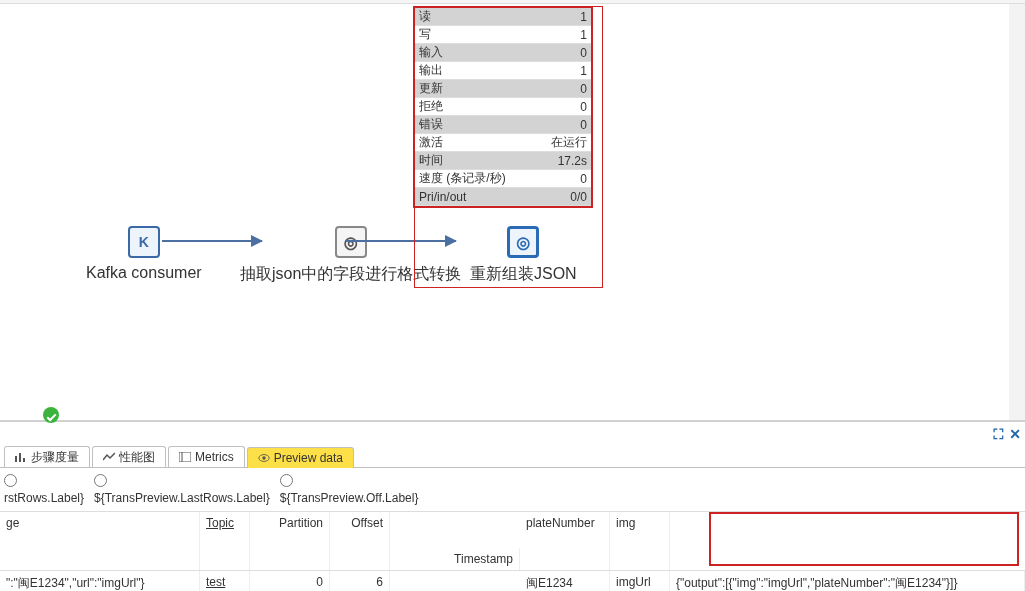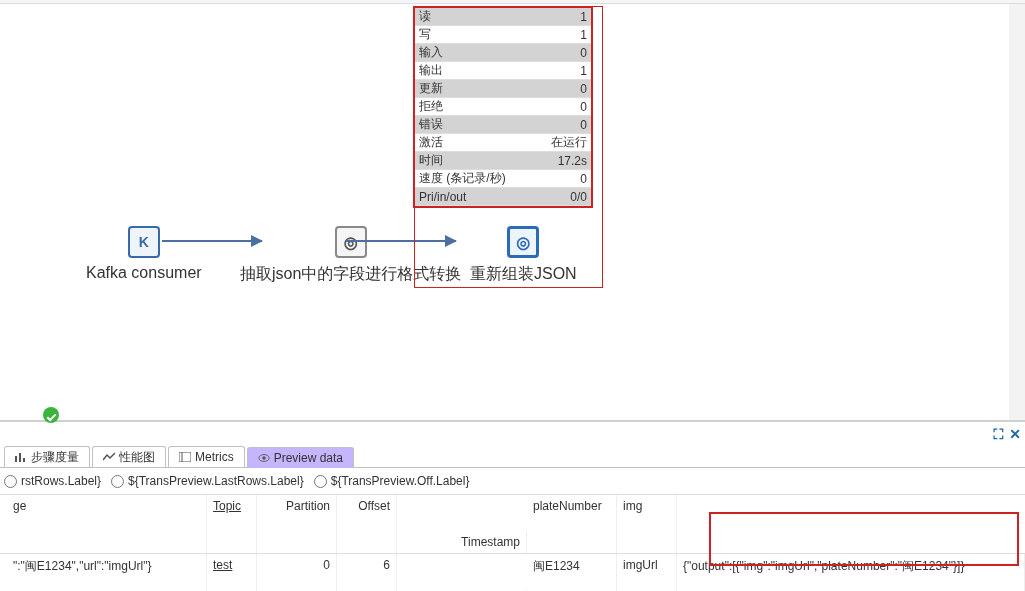--- a/index.html
+++ b/index.html
@@ -130,39 +130,38 @@
 .tab {
   padding: 2px 10px;
   border: 1px solid #c0c0c0;
   border-bottom: none;
   border-radius: 3px 3px 0 0;
   margin-right: 2px;
   background: #fff;
   display: flex; align-items: center; gap: 4px;
   color: #333;
 }
-.tab.active { background: #c4b5fd; position: relative; top: 1px; }
+.tab.active { background: #fde047; position: relative; top: 1px; }
 .tab-icon { width: 12px; height: 10px; display: inline-block; }
 
 .options {
   padding: 6px 4px;
   display: flex; gap: 10px;
   border-bottom: 1px solid #ddd;
 }
-.options label { display: flex; align-items: center; gap: 4px; }
+.options label { display: flex; align-items: flex-start; gap: 4px; flex-direction: column; }
 input[type="radio"] { margin: 0; }
 
 .grid {
   width: 100%;
   position: relative;
 }
 .grid-header, .grid-row {
   display: flex;
   border-bottom: 1px solid #ddd;
-  padding-left: 7px;
 }
 .grid-cell {
   padding: 4px 6px;
   border-right: 1px solid #eee;
   white-space: nowrap;
   overflow: hidden;
 }
 .c0 { width: 200px; }
 .c1 { width: 50px; text-decoration: underline; }
 .c2 { width: 80px; text-align: right; }

